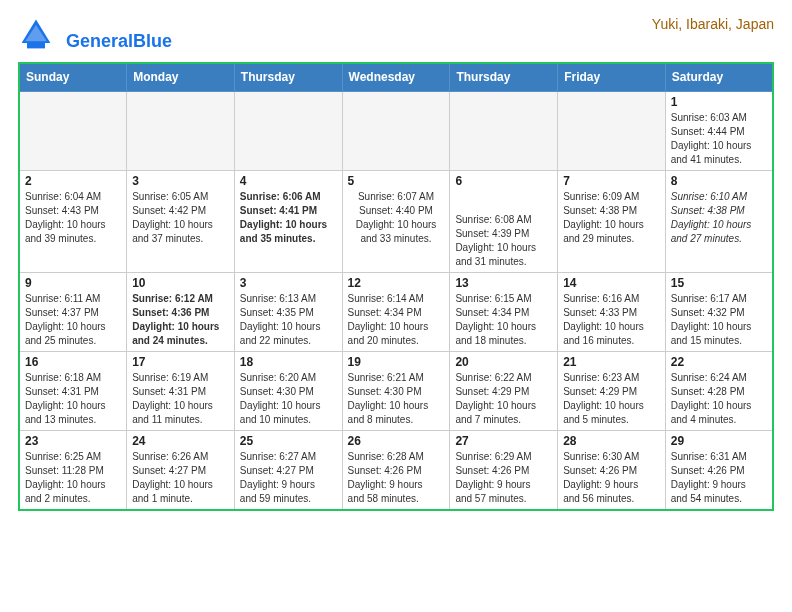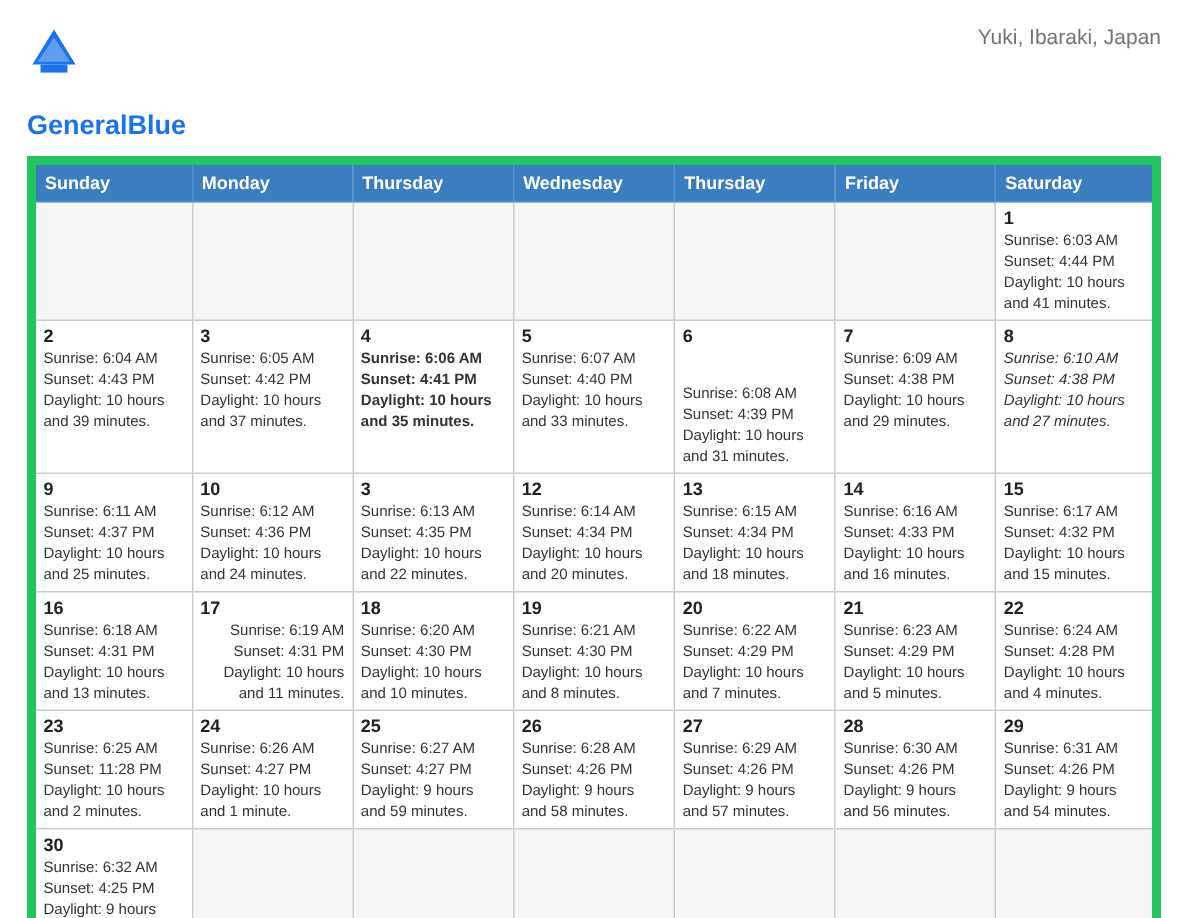--- a/index.html
+++ b/index.html
@@ -15,23 +15,22 @@
       padding: 16px 18px 10px 18px;
     }
     .header {
       display: flex;
       justify-content: space-between;
       align-items: flex-start;
       margin-bottom: 10px;
     }
     .logo {
       display: flex;
-      align-items: flex-start;
-      gap: 22px;
-      flex-direction: column;
+      align-items: flex-end;
+      gap: 12px;
     }
     .logo-text {
       font-size: 18px;
       color: #333;
       font-weight: normal;
       line-height: 1.1;
     }
     .logo-text span {
       color: #1a73e8;
       font-weight: bold;
@@ -43,26 +42,26 @@
     .title-block {
       text-align: right;
     }
     .month-title {
       font-size: 32px;
       font-weight: normal;
       color: #333;
     }
     .subtitle {
       font-size: 14px;
-      color: #737373;
+      color: #a16207;
     }
     .calendar {
       width: 100%;
       border-collapse: collapse;
-      border: 6px solid #22c55e;
+      border: 2px solid #22c55e;
     }
     .calendar th {
       background: #3a7ebf;
       color: #fff;
       font-size: 12px;
       font-weight: bold;
       text-align: left;
       padding: 4px 6px;
       border: 1px solid #5592cc;
       height: 28px;
@@ -161,21 +160,21 @@
           </td>
           <td>
             <div class="day-num">4</div>
             <div class="day-info" style="white-space: pre-line; font-weight: bold;">Sunrise: 6:06 AM
 Sunset: 4:41 PM
 Daylight: 10 hours
 and 35 minutes.</div>
           </td>
           <td>
             <div class="day-num">5</div>
-            <div class="day-info" style="white-space: pre-line;">Sunrise: 6:07 AM
+            <div class="day-info" style="white-space: pre-line; text-align: center;">Sunrise: 6:07 AM
 Sunset: 4:40 PM
 Daylight: 10 hours
 and 33 minutes.</div>
           </td>
           <td>
             <div class="day-num">6</div>
             <div class="day-info" style="white-space: pre-line; margin-top: 25px;">Sunrise: 6:08 AM
 Sunset: 4:39 PM
 Daylight: 10 hours
 and 31 minutes.</div>
@@ -198,21 +197,21 @@
         <tr>
           <td>
             <div class="day-num">9</div>
             <div class="day-info" style="white-space: pre-line;">Sunrise: 6:11 AM
 Sunset: 4:37 PM
 Daylight: 10 hours
 and 25 minutes.</div>
           </td>
           <td>
             <div class="day-num">10</div>
-            <div class="day-info" style="white-space: pre-line;">Sunrise: 6:12 AM
+            <div class="day-info" style="white-space: pre-line; font-weight: bold;">Sunrise: 6:12 AM
 Sunset: 4:36 PM
 Daylight: 10 hours
 and 24 minutes.</div>
           </td>
           <td>
             <div class="day-num">3</div>
             <div class="day-info" style="white-space: pre-line;">Sunrise: 6:13 AM
 Sunset: 4:35 PM
 Daylight: 10 hours
 and 22 minutes.</div>
@@ -249,21 +248,21 @@
         <tr>
           <td>
             <div class="day-num">16</div>
             <div class="day-info" style="white-space: pre-line;">Sunrise: 6:18 AM
 Sunset: 4:31 PM
 Daylight: 10 hours
 and 13 minutes.</div>
           </td>
           <td>
             <div class="day-num">17</div>
-            <div class="day-info" style="white-space: pre-line; text-align: right;">Sunrise: 6:19 AM
+            <div class="day-info" style="white-space: pre-line;">Sunrise: 6:19 AM
 Sunset: 4:31 PM
 Daylight: 10 hours
 and 11 minutes.</div>
           </td>
           <td>
             <div class="day-num">18</div>
             <div class="day-info" style="white-space: pre-line;">Sunrise: 6:20 AM
 Sunset: 4:30 PM
 Daylight: 10 hours
 and 10 minutes.</div>
@@ -340,31 +339,16 @@
 Daylight: 9 hours
 and 56 minutes.</div>
           </td>
           <td>
             <div class="day-num">29</div>
             <div class="day-info" style="white-space: pre-line;">Sunrise: 6:31 AM
 Sunset: 4:26 PM
 Daylight: 9 hours
 and 54 minutes.</div>
           </td>
-        </tr>
-        <tr class="last-row">
-          <td>
-            <div class="day-num">30</div>
-            <div class="day-info" style="white-space: pre-line;">Sunrise: 6:32 AM
-Sunset: 4:25 PM
-Daylight: 9 hours
-and 53 minutes.</div>
-          </td>
-          <td class="empty"></td>
-          <td class="empty"></td>
-          <td class="empty"></td>
-          <td class="empty"></td>
-          <td class="empty"></td>
-          <td class="empty"></td>
         </tr>
       </tbody>
   </table>
 </div>
 
 </body></html>

